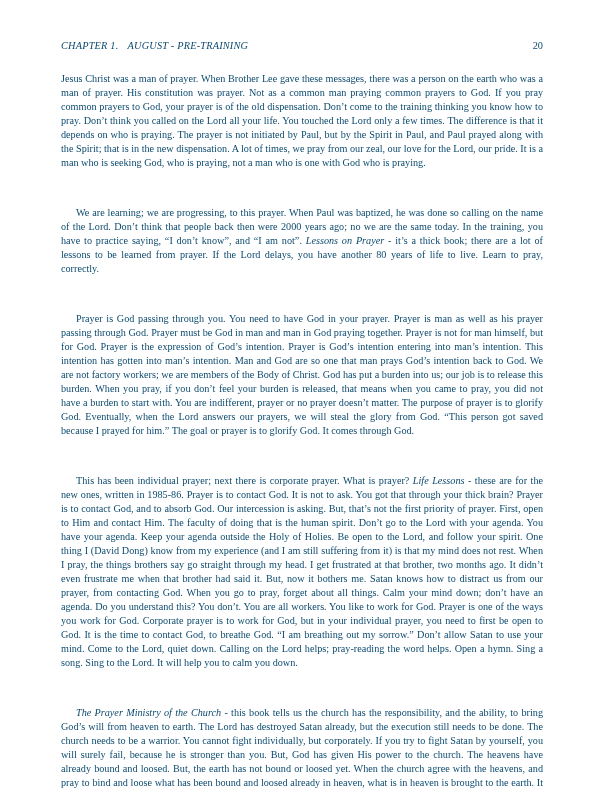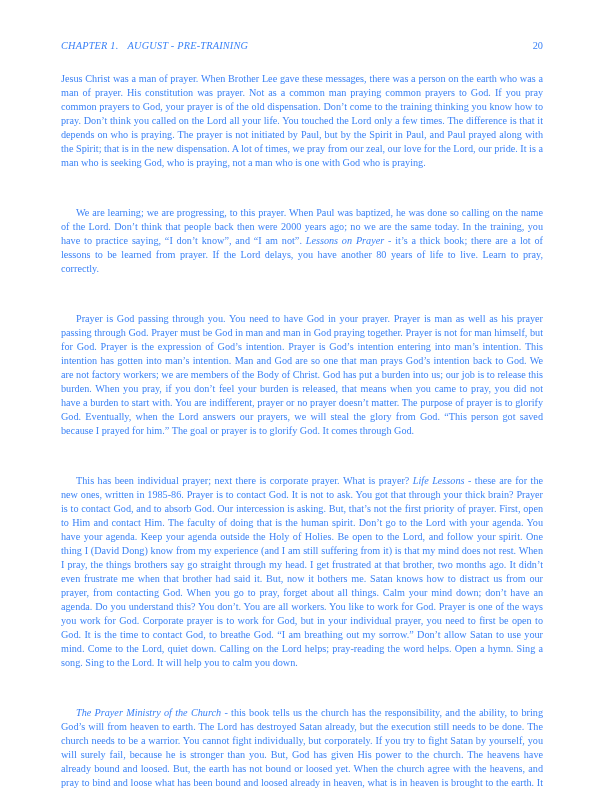--- a/index.html
+++ b/index.html
@@ -6,21 +6,21 @@
     margin: 0;
     padding: 0;
     background: #ffffff;
   }
   .page {
     position: relative;
     width: 604px;
     height: 792px;
     box-sizing: border-box;
     background: #ffffff;
-    color: #3b82f6;
+    color: #0c4a6e;
     font-family: "Liberation Serif", serif;
     padding: 40px 61px 8px 61px;
     overflow: hidden;
   }
   .running-header {
     display: flex;
     justify-content: space-between;
     align-items: baseline;
     font-size: 10.3px;
     margin-bottom: 21px;

